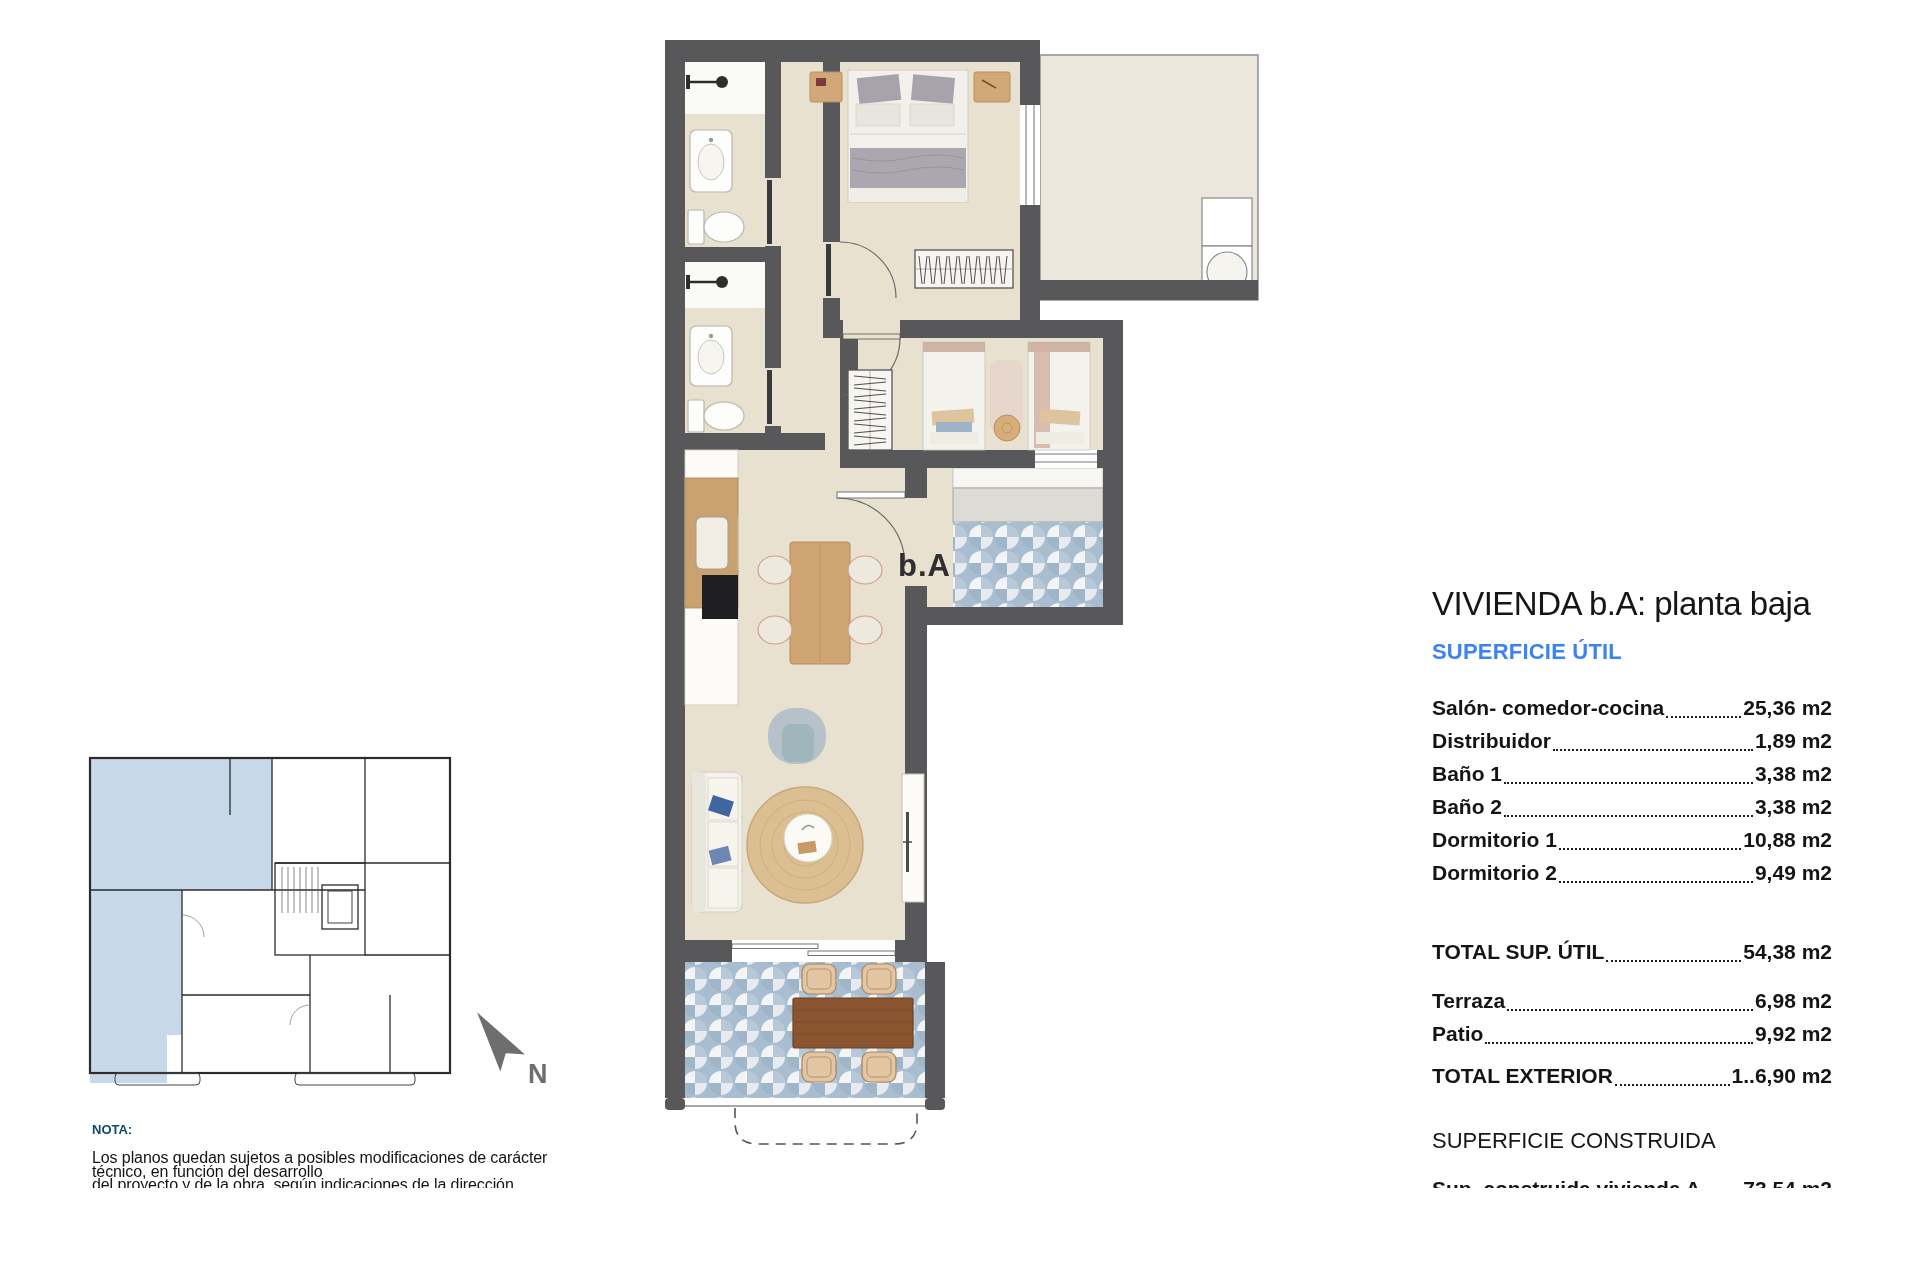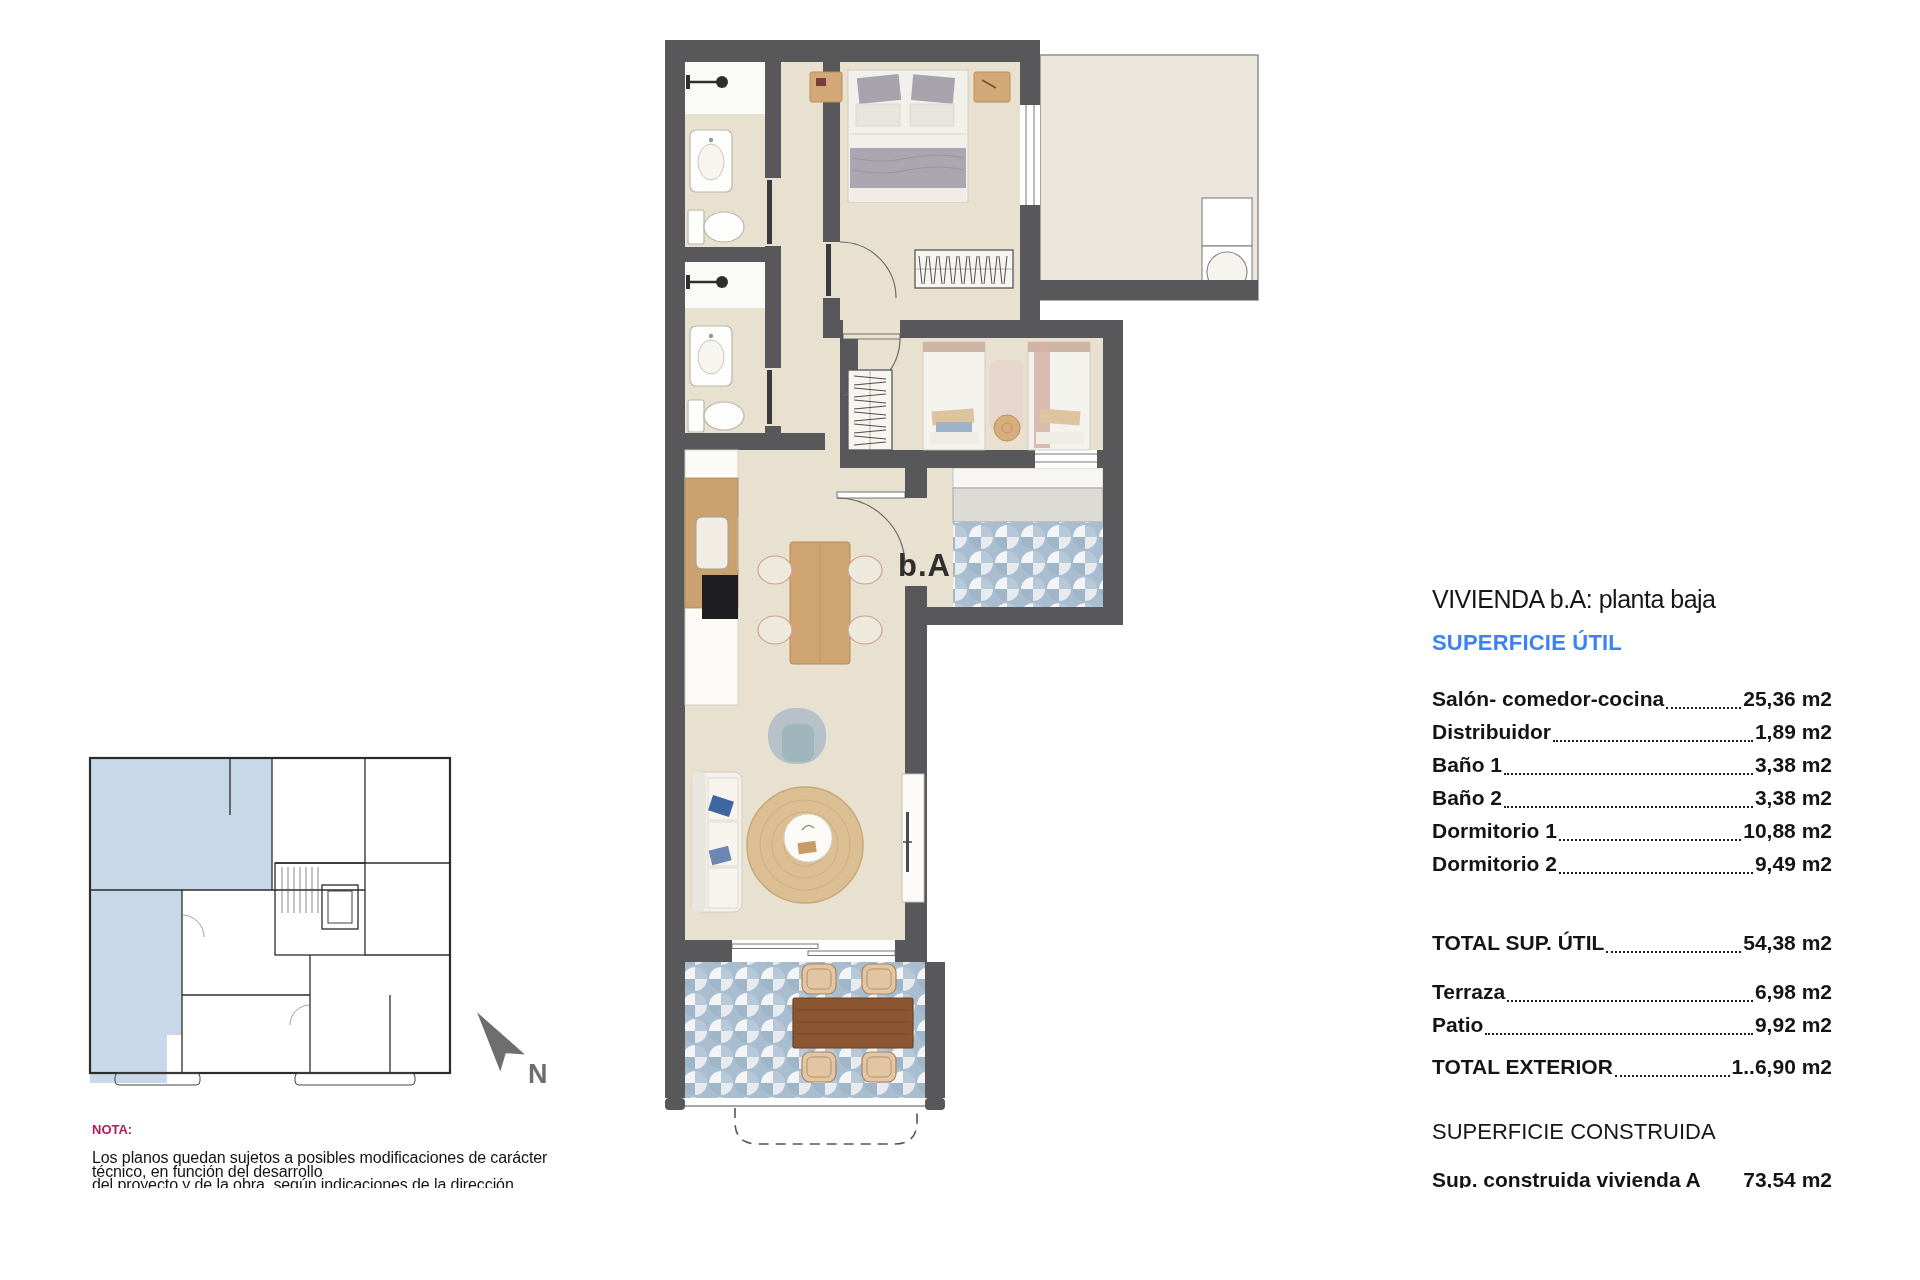--- a/index.html
+++ b/index.html
@@ -2,35 +2,35 @@
 <html><head>
 <meta charset="utf-8">
 <style>
   html,body{margin:0;padding:0;background:#ffffff;}
   .page{position:relative;width:1920px;height:1188px;background:#ffffff;overflow:hidden;
         font-family:"Liberation Sans",sans-serif;color:#1c1c1c;padding-left:24px;}
   svg text{font-family:"Liberation Sans",sans-serif;}
 
   
   .legend{position:absolute;left:1432px;top:585px;width:400px;}
-  .legend .title{font-size:25px;font-weight:400;letter-spacing:-0.5px;white-space:nowrap;
+  .legend .title{font-size:33px;font-weight:400;letter-spacing:-0.5px;white-space:nowrap;
                  color:#161616;margin:0 0 16px 0;}
   .legend .sec{font-size:22px;font-weight:700;letter-spacing:0.2px;color:#3b82f6;margin:0 0 26px 0;}
   .row{display:flex;align-items:flex-end;font-size:21px;line-height:33px;color:#141414;font-weight:bold;}
   .row .leader{flex:1 1 auto;border-bottom:2.6px dotted #1d1d1d;margin:0 2px 6px 2px;min-width:12px;}
   .row .val{white-space:nowrap;}
   .mt-total{margin-top:46px;text-align:center;}
   .mt-ext{margin-top:16px;}
   .mt-totext{margin-top:9px;}
   .sec2{font-size:22px;font-weight:400;color:#161616;margin:36px 0 0 0;}
   .mt-built{margin-top:18px;}
 
   
   .nota{position:absolute;left:92px;top:1122px;width:470px;}
-  .nota .nh{font-size:13px;font-weight:700;margin:0 0 14px 0;color:#be185d;}
+  .nota .nh{font-size:13px;font-weight:700;margin:0 0 14px 0;color:#0c4a6e;}
   .nota .nb{font-size:16px;line-height:13.6px;letter-spacing:-0.1px;font-weight:400;
             color:#131313;white-space:pre-line;margin:0;}
 </style>
 </head>
 <body>
 
 <div class="page">
 
   <svg style="position:absolute;left:630px;top:30px;" width="640" height="1140" viewBox="0 0 640 1140">
     <defs>

